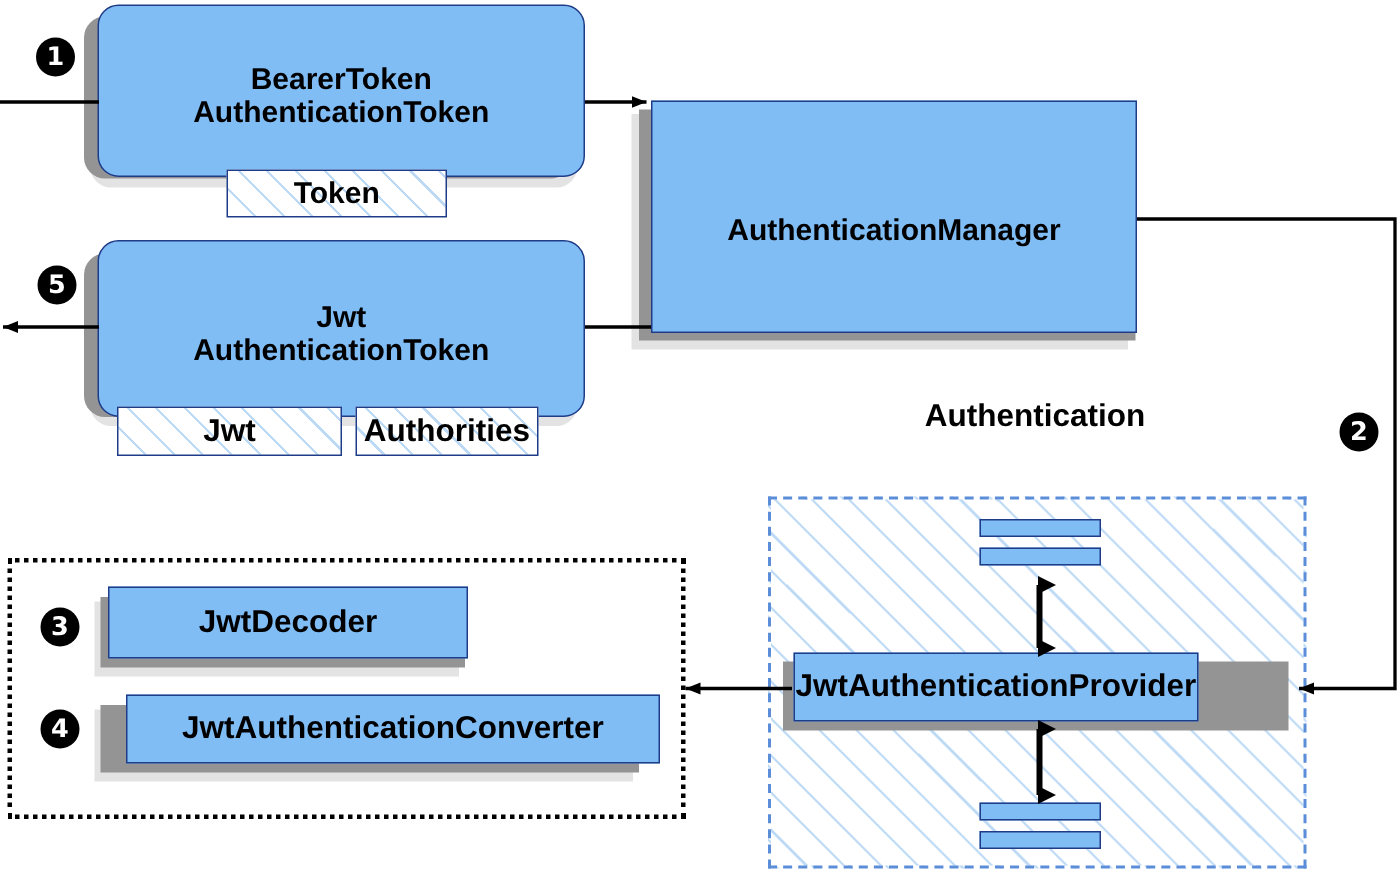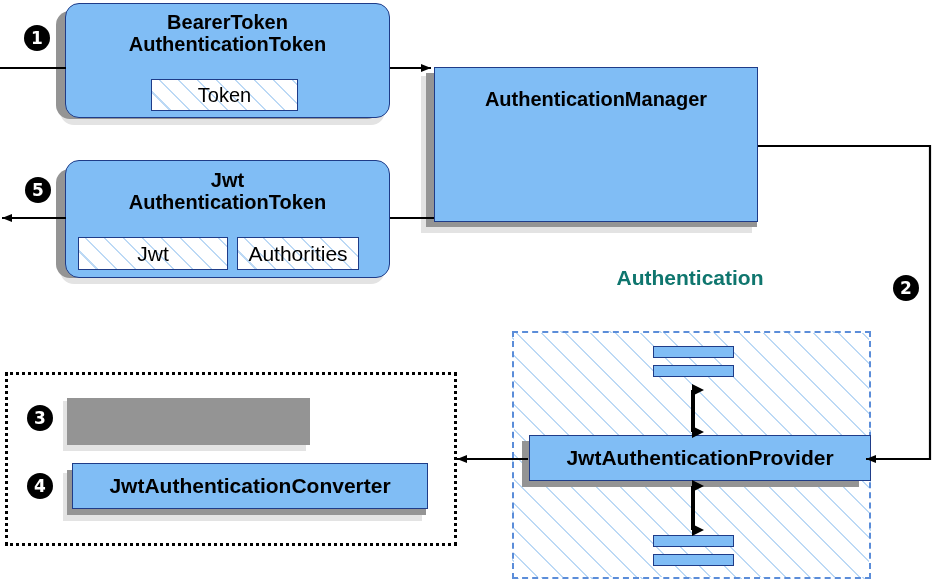--- a/index.html
+++ b/index.html
@@ -19,21 +19,21 @@
   .node {
     position: absolute;
     box-sizing: border-box;
     background: #80bdf5;
     border: 1.6px solid #1f3c88;
     color: #000000;
     font-weight: bold;
     display: flex;
     flex-direction: column;
     align-items: center;
-    justify-content: flex-start;
+    justify-content: center;
     text-align: center;
     z-index: 4;
   }
   .node.rounded { border-radius: 14px; }
 
   
   .shadow-dark {
     position: absolute;
     background: #949494;
     z-index: 2;
@@ -53,23 +53,24 @@
     background-color: #ffffff;
     background-image: repeating-linear-gradient(
       45deg,
       #ffffff 0px, #ffffff 12px,
       #bcd9f5 12px, #bcd9f5 13.5px
     );
     border: 1.6px solid #1f3c88;
     display: flex;
     align-items: center;
     justify-content: center;
-    font-weight: normal;
+    font-weight: bold;
     color: #000000;
     z-index: 6;
+    margin-top: 34px;
   }
 
   
   .hatch-region {
     position: absolute;
     box-sizing: border-box;
     background-color: #ffffff;
     background-image: repeating-linear-gradient(
       45deg,
       #ffffff 0px, #ffffff 16px,
@@ -115,21 +116,21 @@
     line-height: 26px;
     text-align: center;
     z-index: 10;
     font-family: "DejaVu Sans", sans-serif;
   }
 
   
   .free-label {
     position: absolute;
     font-weight: bold;
-    color: #0f766e;
+    color: #000000;
     text-align: center;
     line-height: 1.15;
     z-index: 5;
   }
 
   svg.overlay {
     position: absolute;
     left: 0; top: 0;
     width: 932px; height: 584px;
     z-index: 7;
@@ -204,33 +205,37 @@
     <div class="node-title">
       <div>Jwt</div>
       <div>AuthenticationToken</div>
     </div>
   </div>
   <div class="hatch-box" style="left:78px; top:237px; width:150px; height:33px; font-size:21px;">Jwt</div>
   <div class="hatch-box" style="left:237px; top:237px; width:122px; height:33px; font-size:21px;">Authorities</div>
 
   <div class="shadow-light" style="left:518px; top:444px; width:337px; height:49px;"></div>
   <div class="shadow-dark" style="left:522px; top:441px; width:337px; height:46px;"></div>
-  <div class="node" style="left:529px; top:435px; width:342px; height:46px; font-size:21px;
+  <div class="node" style="left:529px; top:435px; width:270px; height:46px; font-size:21px;
               justify-content:center;">
     <div class="node-title">JwtAuthenticationProvider</div>
   </div>
 
   <div class="dotted-region" style="left:5px; top:372px; width:452px; height:174px;"></div>
 
   <div class="shadow-light" style="left:63px; top:401px; width:243px; height:50px;"></div>
   <div class="shadow-dark" style="left:67px; top:398px; width:243px; height:47px;"></div>
+  <div class="node" style="left:72px; top:391px; width:240px; height:48px; font-size:21px;
+              justify-content:center;">
+    <div class="node-title">JwtDecoder</div>
+  </div>
 
   <div class="shadow-light" style="left:63px; top:473px; width:359px; height:48px;"></div>
   <div class="shadow-dark" style="left:67px; top:470px; width:359px; height:45px;"></div>
-  <div class="node" style="left:72px; top:463px; width:356px; height:46px; font-size:21px;
+  <div class="node" style="left:84px; top:463px; width:356px; height:46px; font-size:21px;
               justify-content:center;">
     <div class="node-title">JwtAuthenticationConverter</div>
   </div>
 
   <div class="badge" style="left:24px; top:25px;">1</div>
   <div class="badge" style="left:893px; top:275px;">2</div>
   <div class="badge" style="left:27px; top:405px;">3</div>
   <div class="badge" style="left:27px; top:473px;">4</div>
   <div class="badge" style="left:25px; top:177px;">5</div>
 

